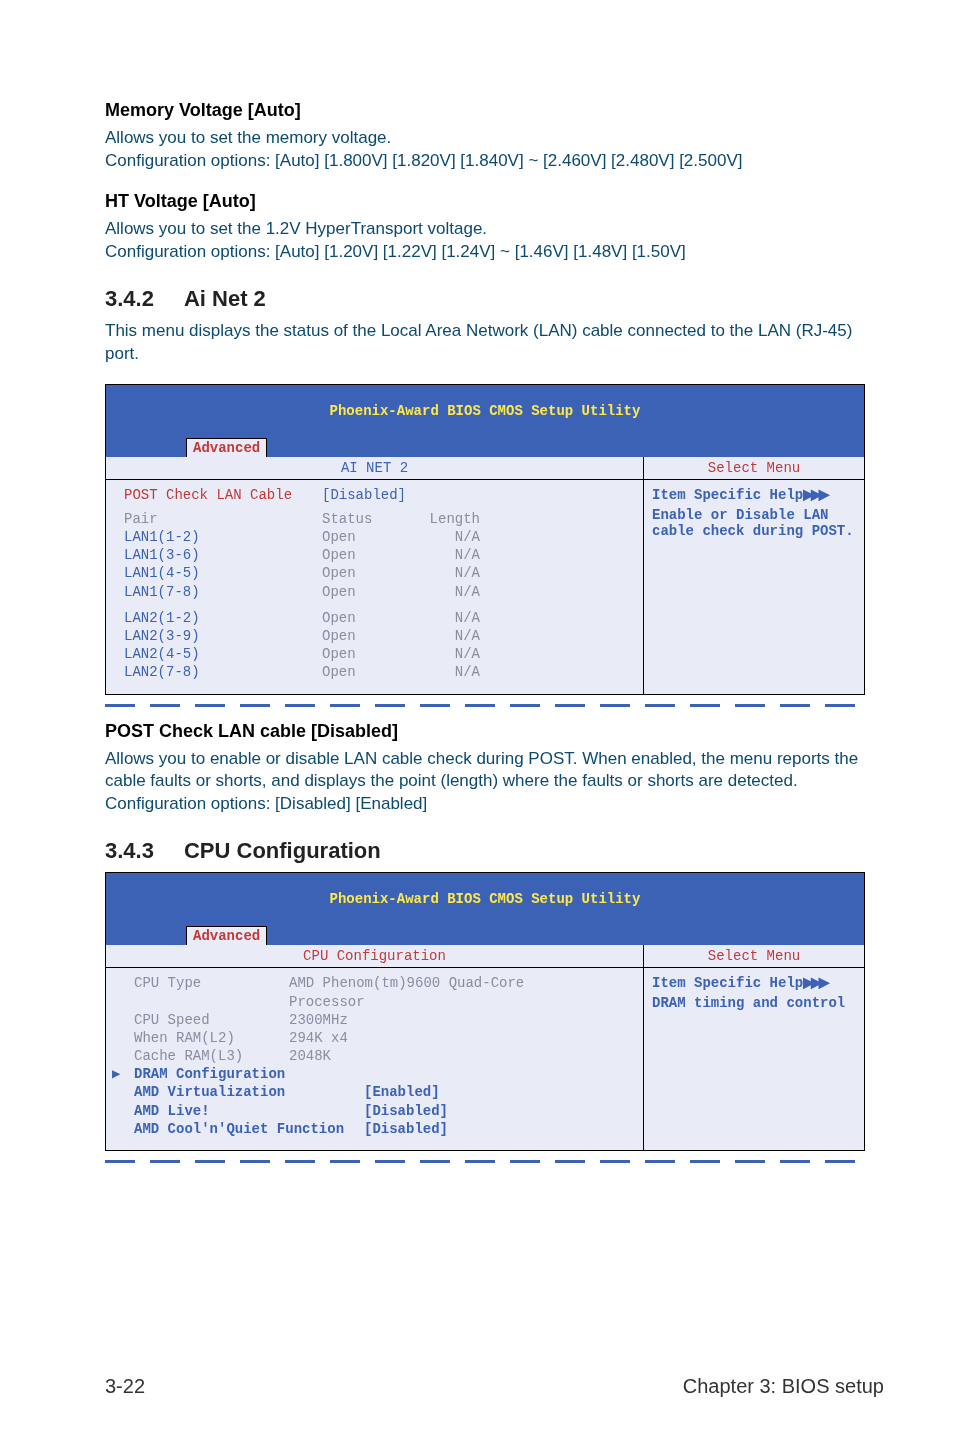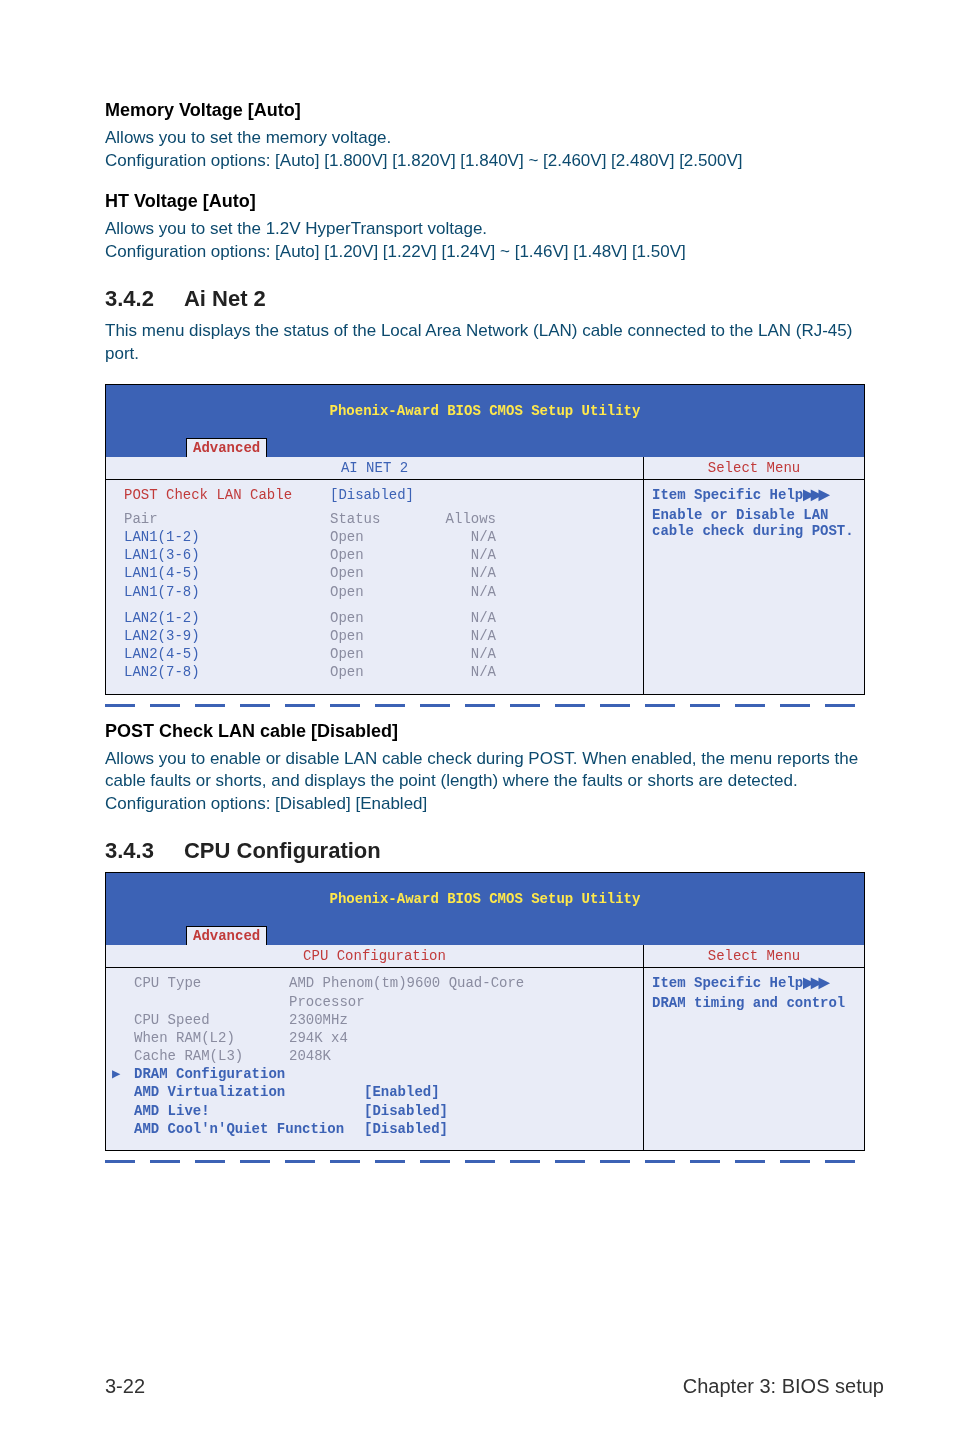--- a/index.html
+++ b/index.html
@@ -119,21 +119,21 @@
     font-family: Arial, sans-serif;
     letter-spacing: -3px;
     font-weight: bold;
   }
   .bios-right .help-text {
     font-weight: bold;
     margin-top: 4px;
   }
   .bios-row {
     display: flex;
-    gap: 16px;
+    gap: 8px;
     line-height: 1.3;
   }
   .col-a { width: 190px; }
   .col-b { width: 80px; text-align: left; }
   .col-c { width: 70px; text-align: right; }
   .gray { color: #8a8ca0; }
   .red { color: #c13a3a; }
   .cfg-row { display: flex; line-height: 1.3; }
   .cfg-a { width: 155px; color:#8a8ca0;}
   .cfg-b { color:#8a8ca0; }
@@ -192,21 +192,21 @@
   <div class="bios-content">
     <div class="bios-left">
       <div class="bios-row">
         <div class="col-a red">POST Check LAN Cable</div>
         <div class="col-b" style="color:#3c62b5; width:150px;">[Disabled]</div>
       </div>
       <div style="height:6px;"></div>
       <div class="bios-row gray">
         <div class="col-a">Pair</div>
         <div class="col-b">Status</div>
-        <div class="col-c">Allows</div>
+        <div class="col-c">Length</div>
       </div>
       <div id="lan-rows-1">
           <div class="bios-row">
             <div class="col-a" style="color:#3c62b5;">LAN1(1-2)</div>
             <div class="col-b gray">Open</div>
             <div class="col-c gray">N/A</div>
           </div>
           <div class="bios-row">
             <div class="col-a" style="color:#3c62b5;">LAN1(3-6)</div>
             <div class="col-b gray">Open</div>

